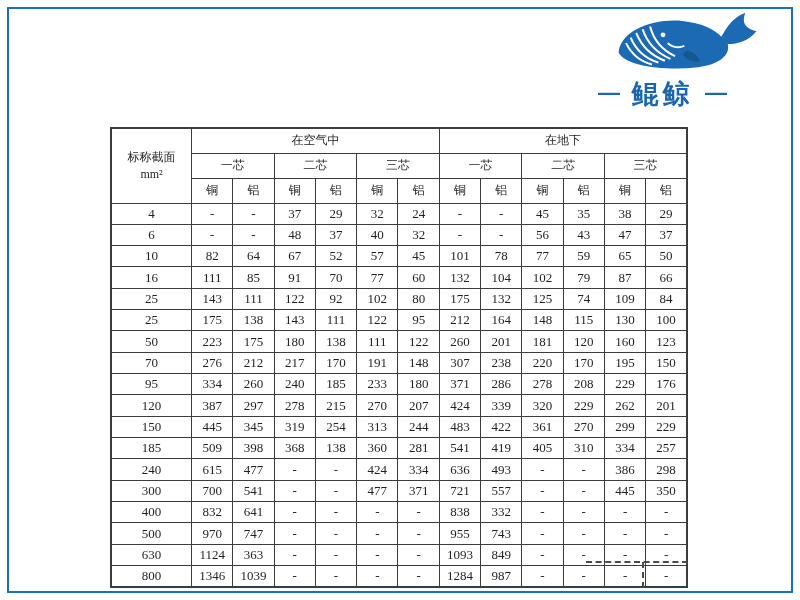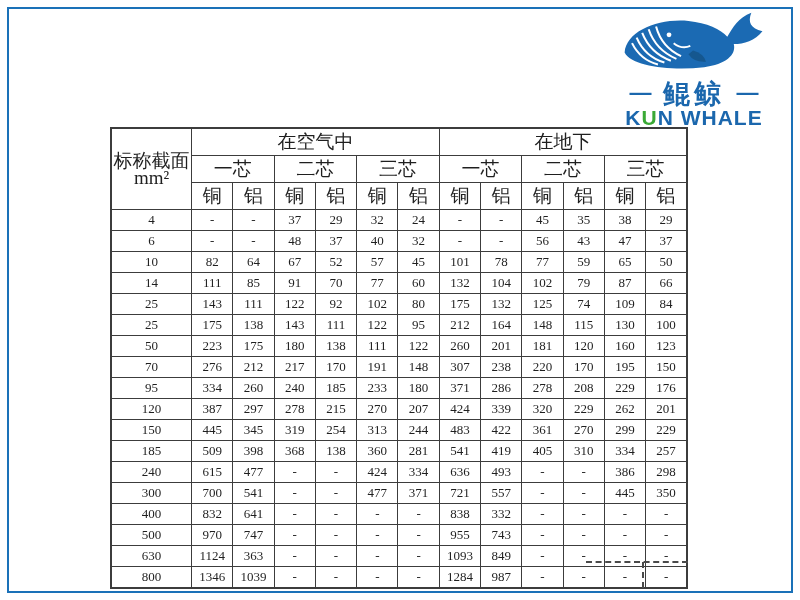--- a/index.html
+++ b/index.html
@@ -5,21 +5,21 @@
   html,body{margin:0;padding:0;}
   body{
     width:800px;height:600px;position:relative;background:#ffffff;overflow:hidden;
     font-family:"Liberation Sans","DejaVu Sans",sans-serif;
   }
   .frame{
     position:absolute;left:7px;top:7px;right:7px;bottom:7px;
     border:2px solid #1a71b8;pointer-events:none;
   }
   
-  .logo{position:absolute;top:8px;right:16px;width:180px;text-align:center;}
+  .logo{position:absolute;top:8px;right:22px;width:180px;}
   .logo svg{display:block;margin:0 auto;}
   .logo-cn{
     color:#1b67ad;font-weight:bold;font-size:27px;line-height:26px;
     letter-spacing:4px;white-space:nowrap;margin-top:-2px;
     font-family:"Liberation Sans","DejaVu Sans",sans-serif;
   }
   .logo-cn .dash{font-size:22px;vertical-align:3px;letter-spacing:0;}
   .logo-en{
     font-weight:bold;font-size:21px;line-height:22px;letter-spacing:1px;
     color:#1b67ad;white-space:nowrap;
@@ -33,21 +33,21 @@
     font-size:13px;color:#1f1f1f;background:#ffffff;
     border:2px solid #3c3c3c;
   }
   table.rating td, table.rating th{
     border:1px solid #3c3c3c;text-align:center;vertical-align:middle;
     padding:0;font-weight:normal;overflow:hidden;white-space:nowrap;
   }
   th.corner{width:80px;font-size:14px;line-height:17px;}
   tr.hdr{height:25px;}
   tbody tr{height:21px;}
-  .hdr th{font-size:19px;}
+  .hdr th{font-size:12px;}
   
   .dash-h{
     position:absolute;left:586px;top:561px;width:102px;height:0;
     border-top:2px dashed #4a4a4a;
   }
   .dash-v{
     position:absolute;left:642px;top:562px;width:0;height:26px;
     border-left:2px dashed #4a4a4a;
   }
 </style>
@@ -69,21 +69,20 @@
         <path d="M29,27 C35,42 46,52 60,57"></path>
         <path d="M36,23 C41,38 52,49 66,55"></path>
         <path d="M44,20 C48,35 58,46 71,52"></path>
       </g>
       <circle cx="58" cy="29" r="2.6" fill="#ffffff"></circle>
       <path d="M63,38 q9,7 18,3" stroke="#ffffff" stroke-width="2" fill="none"></path>
       <path d="M84,46 q11,3 14,12 q-13,1 -19,-8 z" fill="#15578f"></path>
     </svg>
   </span>
   <div class="logo-cn"><span class="dash">—</span> <span>鲲鲸</span> <span class="dash">—</span></div>
-  <div class="logo-en"><span>K</span><span class="green">U</span><span>N WHALE</span></div>
 </div>
 
 <table class="rating">
   <colgroup>
     <col style="width:80px">
     <col span="12" style="width:41px">
   </colgroup>
   <thead>
     <tr class="hdr">
       <th class="corner" rowspan="3">
@@ -156,21 +155,21 @@
         <td>57</td>
         <td>45</td>
         <td>101</td>
         <td>78</td>
         <td>77</td>
         <td>59</td>
         <td>65</td>
         <td>50</td>
       </tr>
       <tr>
-        <td>14</td>
+        <td>16</td>
         <td>111</td>
         <td>85</td>
         <td>91</td>
         <td>70</td>
         <td>77</td>
         <td>60</td>
         <td>132</td>
         <td>104</td>
         <td>102</td>
         <td>79</td>

